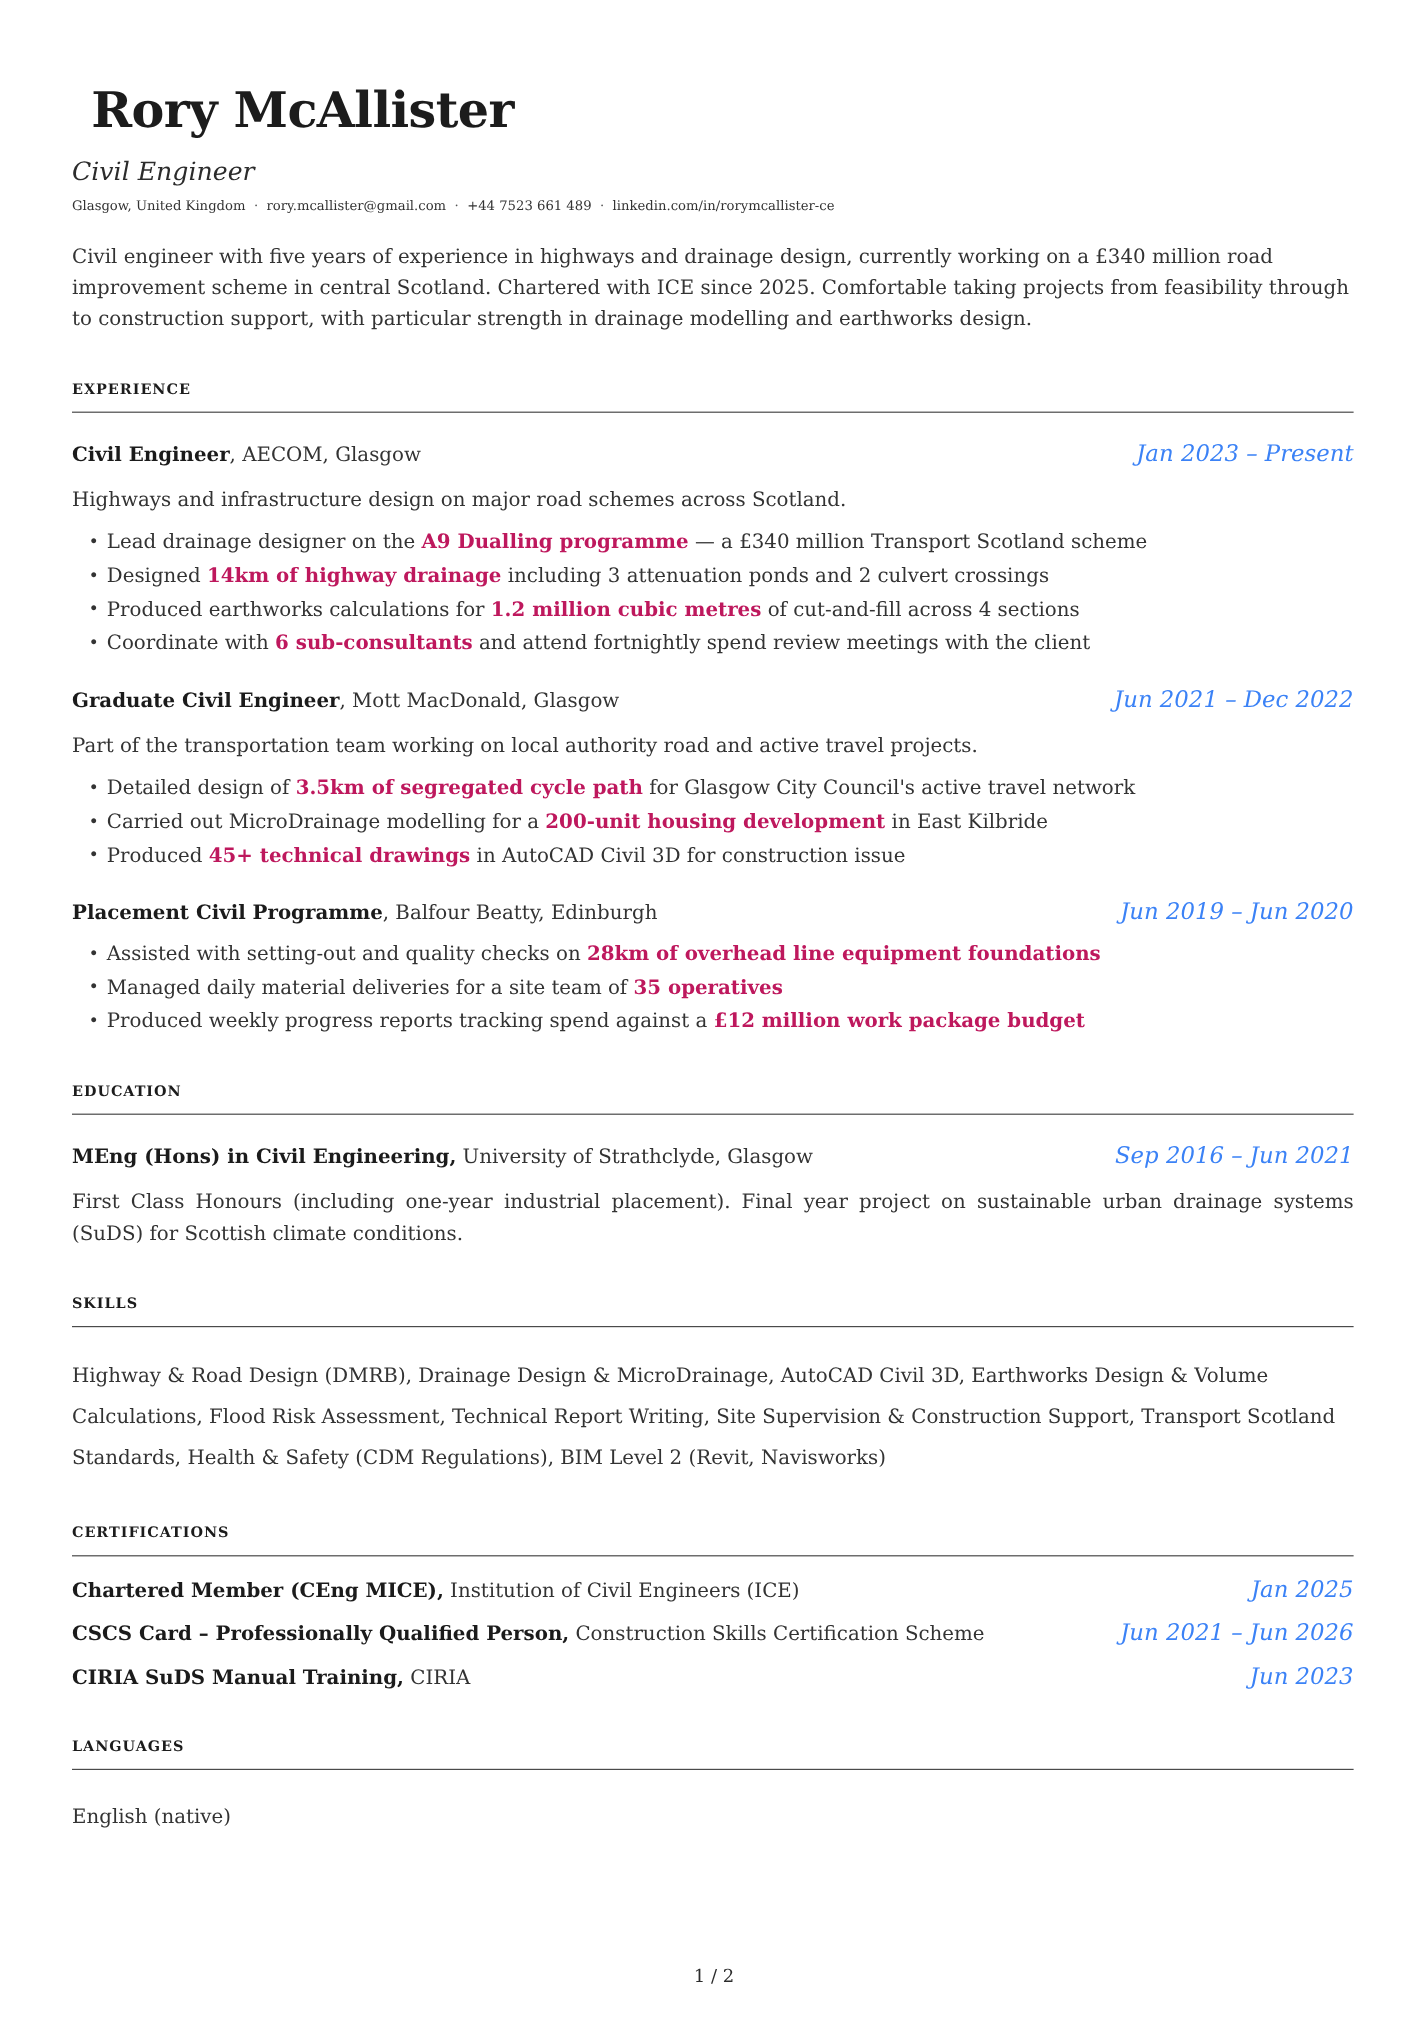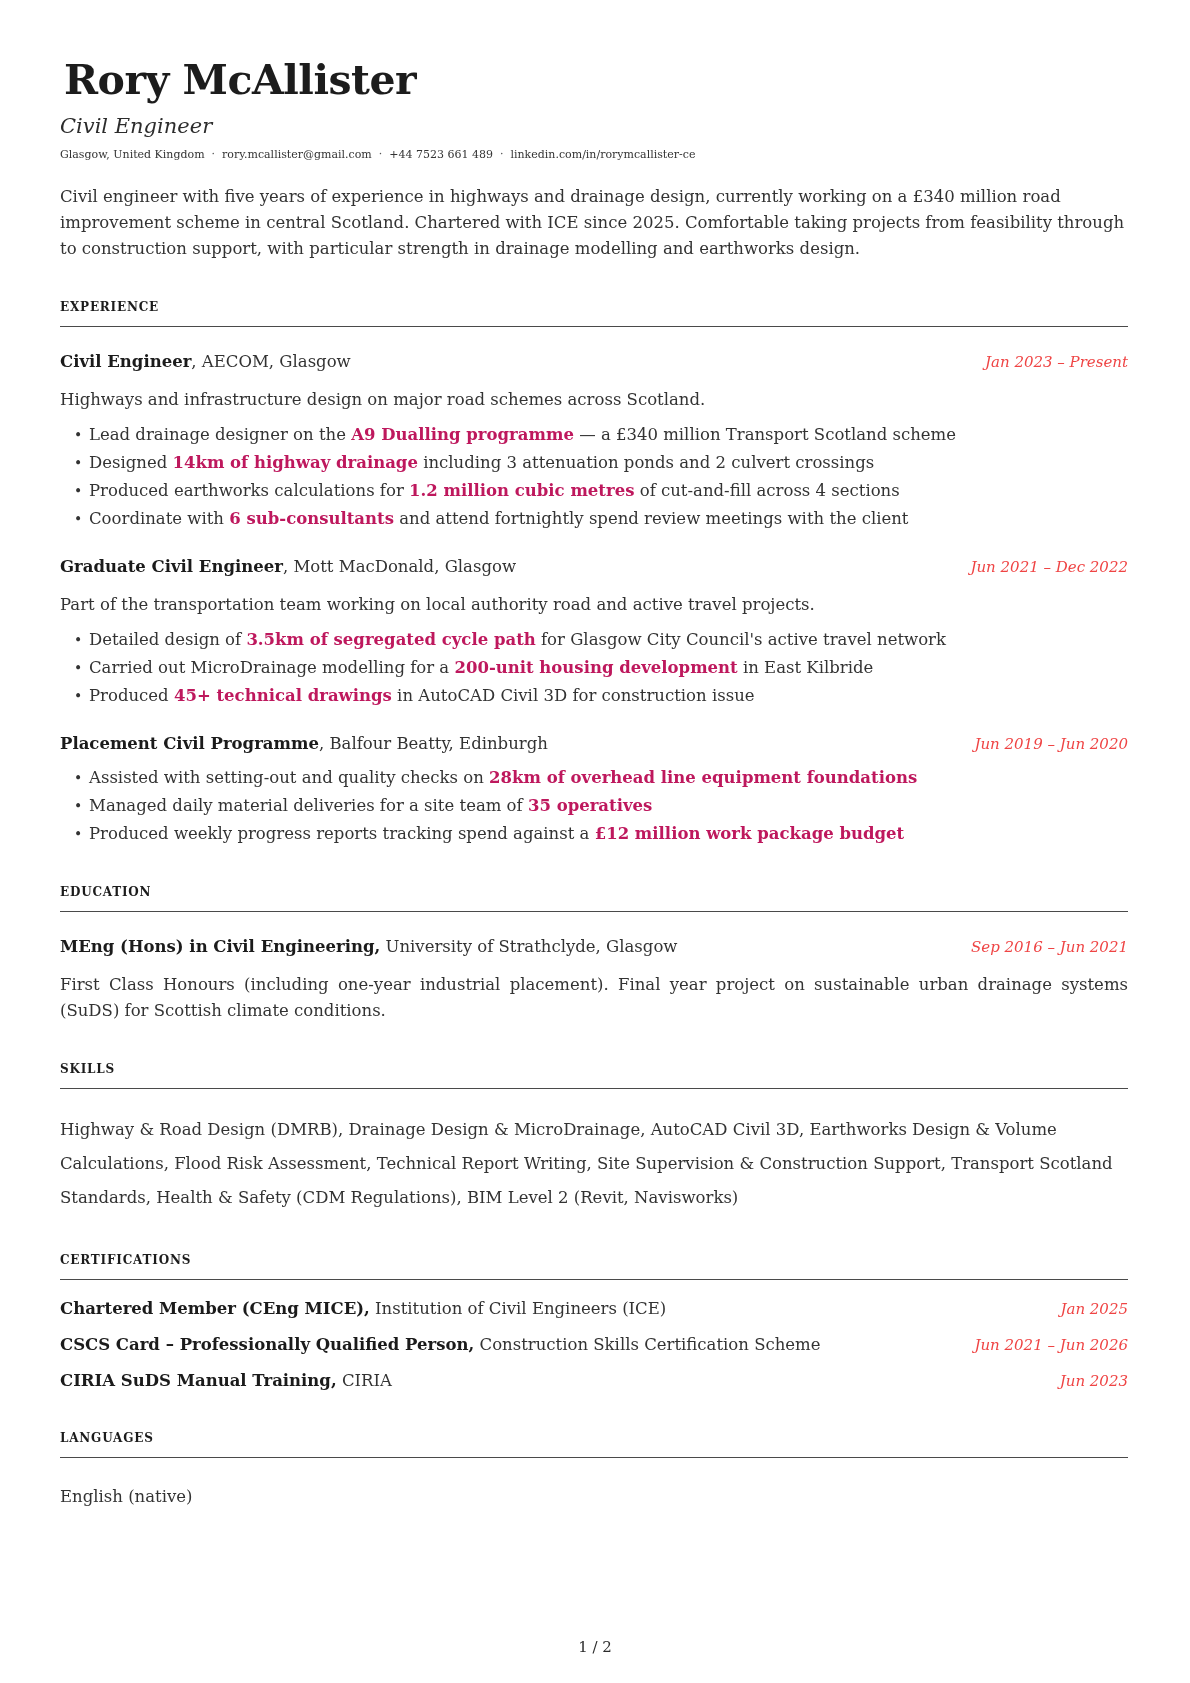--- a/index.html
+++ b/index.html
@@ -11,21 +11,21 @@
     margin: 0 auto;
     background: #ffffff;
     padding: 54px 62px 0 60px;
     font-family: "DejaVu Serif", serif;
     font-size: 16.5px;
     color: #333333;
     overflow: hidden;
   }
   
   .name {
-    margin: 4px;
+    margin: 16px;
     font-size: 41px;
     line-height: 1.1;
     font-weight: 700;
     color: #1c1c1c;
     letter-spacing: -0.5px;
   }
   .subtitle {
     margin-top: 11px;
     font-size: 21px;
     font-style: italic;
@@ -53,28 +53,28 @@
   .rule {
     border: 0;
     border-top: 1px solid #4a4a4a;
     margin: 12px 0 0 0;
   }
   
   .entry { margin-top: 23px; }
   .entry-row {
     display: flex;
     justify-content: space-between;
-    align-items: center;
+    align-items: flex-start;
   }
   .entry-title { line-height: 24px; padding-right: 20px; }
   .bold-lead { font-weight: 700; color: #1b1b1b; }
   .entry-dates {
     font-style: italic;
-    font-size: 15px;
-    color: #ef4444;
+    font-size: 19px;
+    color: #3b82f6;
     white-space: nowrap;
     flex-shrink: 0;
   }
   .entry-summary { margin: 13px 0 0 0; line-height: 26px; }
   .bullets {
     list-style: none;
     margin: 9px 0 0 0;
     padding: 0 0 0 29px;
   }
   .bullets li {

